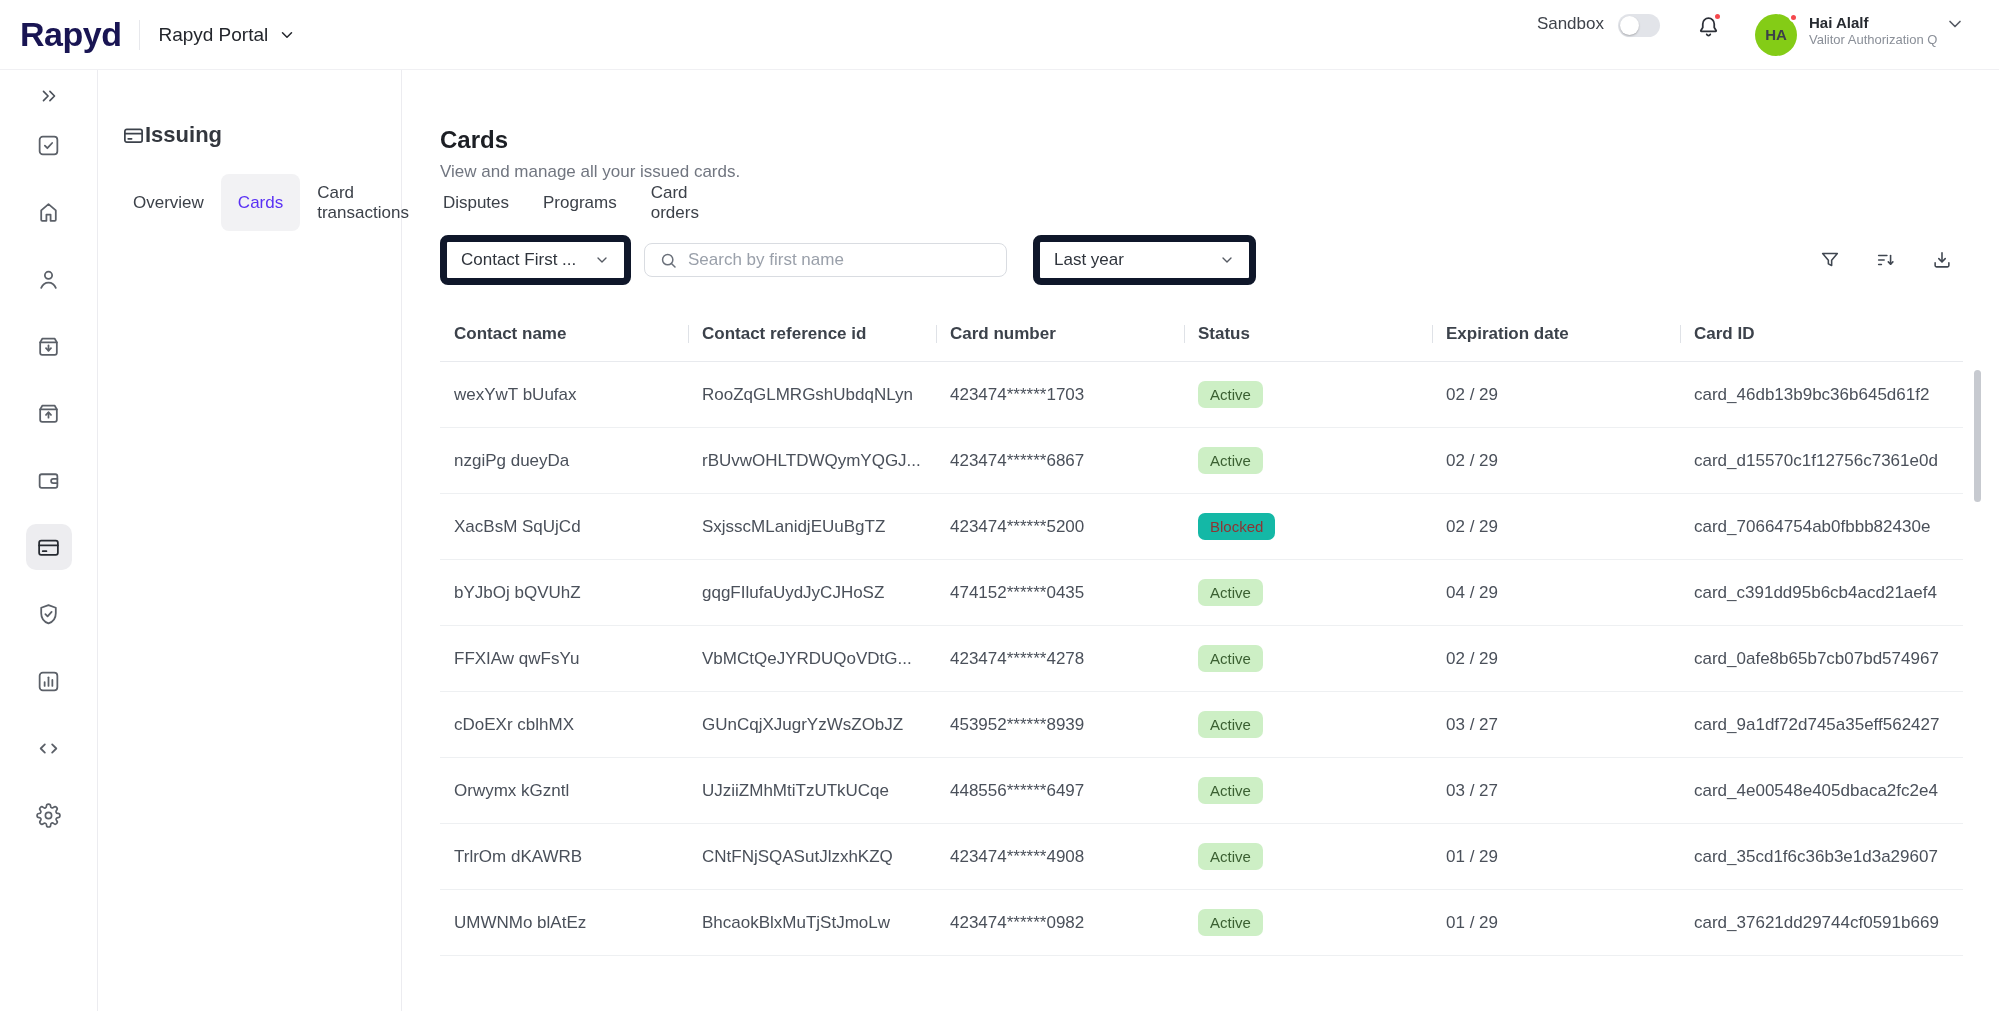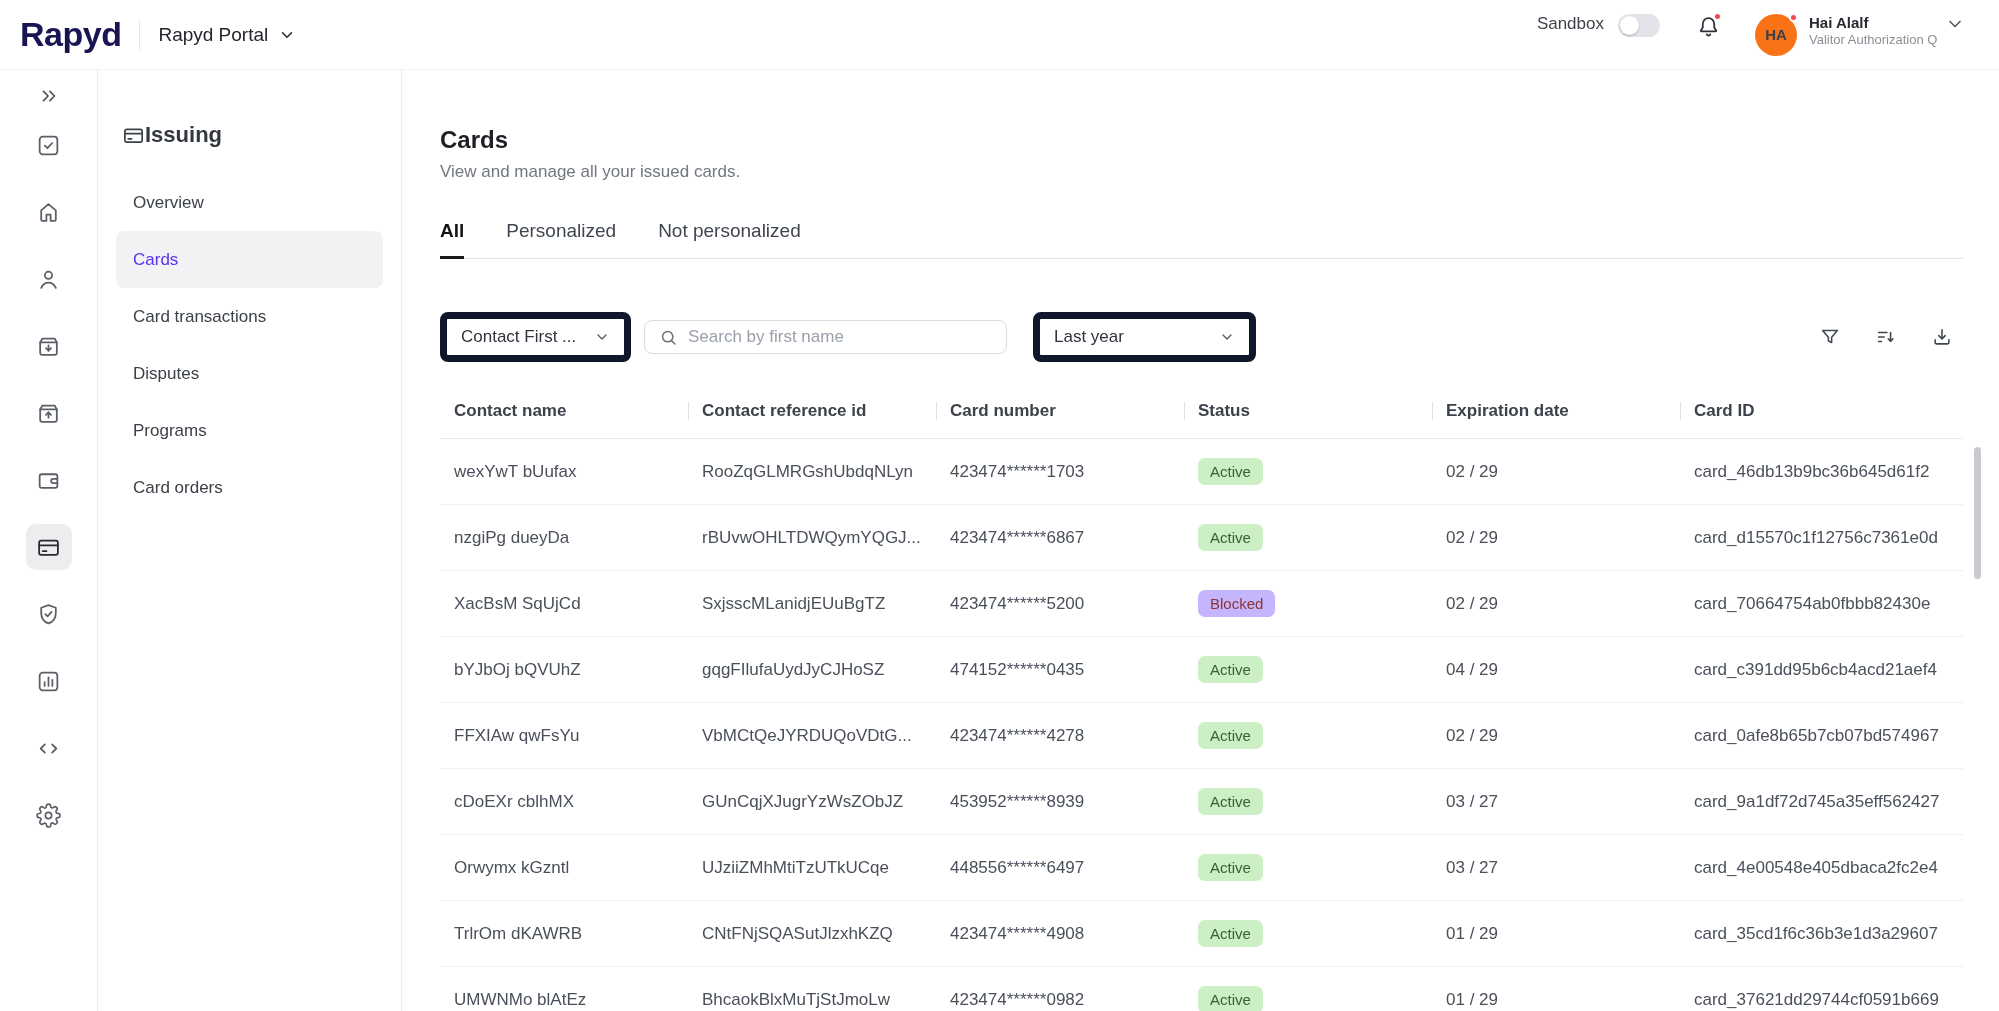--- a/index.html
+++ b/index.html
@@ -16,21 +16,21 @@
     font-family:inherit; font-size:19px; color:#23262c; cursor:pointer; }
   .header-right { display:flex; align-items:flex-start; }
   .sandbox-label { font-size:17px; color:#3f434b; margin-right:14px; }
   .toggle { width:42px; height:23px; border-radius:12px; background:#e2e4e9; position:relative; cursor:pointer; }
   .toggle-knob { position:absolute; left:2px; top:2px; width:19px; height:19px; border-radius:50%;
     background:#fff; box-shadow:0 1px 2px rgba(0,0,0,.25); }
   .bell-wrap { position:relative; margin-left:36px; color:#2c3038; cursor:pointer; }
   .dot { position:absolute; width:9px; height:9px; border-radius:50%; background:#f5484d; border:2px solid #fff; }
   .bell-dot { top:-2px; right:-1px; }
   .avatar-wrap { position:relative; margin-left:34px; }
-  .avatar { width:42px; height:42px; border-radius:50%; background:#f97316; color:#3c4049;
+  .avatar { width:42px; height:42px; border-radius:50%; background:#84cc16; color:#3c4049;
     font-size:15px; font-weight:700; display:flex; align-items:center; justify-content:center; cursor:pointer; }
   .avatar-dot { top:-1px; right:-1px; }
   .user-meta { margin-left:12px; display:flex; flex-direction:column; line-height:1.25; }
   .user-name { font-size:15px; font-weight:600; color:#272b31; }
   .user-org { font-size:13px; color:#8a8f98; white-space:nowrap; max-width:128px; overflow:hidden; }
   .hdr-caret { margin-left:8px; color:#555a63; cursor:pointer; }
 
   
   .app-body { display:flex; height:941px; }
 
@@ -41,21 +41,21 @@
     color:#4c525b; margin-bottom:8px; background:none; border:none; cursor:pointer; }
   .rail-btn { width:46px; height:46px; border-radius:10px; display:flex; align-items:center;
     justify-content:center; color:#5b6068; margin-bottom:21px; background:none; border:none; cursor:pointer; }
   .rail-btn.active { background:#ededf0; color:#262a31; }
 
   
   .sidebar { width:304px; border-right:1px solid #ececf0; flex-shrink:0; padding:52px 18px 0 18px; }
   .sidebar-title { display:flex; align-items:center; padding-left:6px;
     font-size:22px; font-weight:700; color:#33373e; }
   .sidebar-title svg { color:#3c424b; }
-  .menu { margin-top:26px; display:flex; flex-direction:column; }
+  .menu { margin-top:26px; display:flex; flex-direction:row; }
   .menu-item { height:57px; display:flex; align-items:center; padding:0 17px; border-radius:8px;
     font-size:17px; color:#3c4149; cursor:pointer; }
   .menu-item.active { background:#f2f2f4; color:#5a31f4; }
 
   
   .main { flex:1; padding:0 36px 0 38px; position:relative; min-width:0; }
   .page-title { font-size:24px; font-weight:700; color:#1c1f24; margin-top:56px; }
   .page-subtitle { font-size:17px; color:#717680; margin-top:8px; }
 
   .tabs { margin-top:38px; display:flex; gap:42px; border-bottom:1px solid #e2e4e8; }
@@ -82,21 +82,21 @@
   .table-wrap { margin-top:21px; position:relative; }
   .thead, .trow { display:grid; grid-template-columns:248px 248px 248px 248px 248px minmax(0,1fr); }
   .thead { height:56px; align-items:center; border-bottom:1px solid #e8eaee; }
   .thcell { font-size:17px; font-weight:600; color:#3c424b; padding:0 14px; position:relative; white-space:nowrap; }
   .thcell + .thcell::before { content:""; position:absolute; left:0; top:50%; transform:translateY(-50%);
     width:1px; height:18px; background:#dfe2e7; }
   .trow { height:66px; align-items:center; border-bottom:1px solid #eef0f2; cursor:pointer; }
   .tcell { font-size:17px; color:#4a505a; padding:0 14px; white-space:nowrap; overflow:hidden; }
   .badge { display:inline-block; padding:5px 12px; border-radius:7px; font-size:15px; }
   .badge-green { background:#cdefc5; color:#3a5f31; }
-  .badge-red { background:#c4b5fd; color:#8e3434; }
+  .badge-red { background:#14b8a6; color:#8e3434; }
   .scroll-thumb { position:absolute; right:-18px; top:64px; width:7px; height:132px;
     border-radius:4px; background:#c7cad0; }
 
   svg { display:block; }
 </style>
 </head>
 <body>
 
 <header class="header">
   <div class="header-left">
@@ -266,25 +266,20 @@
       <div class="menu-item">Disputes</div>
       <div class="menu-item">Programs</div>
       <div class="menu-item">Card orders</div>
     </div>
   </aside>
 
   <main class="main">
     <h1 class="page-title">Cards</h1>
     <p class="page-subtitle">View and manage all your issued cards.</p>
 
-    <div class="tabs">
-      <div class="tab active">All</div>
-      <div class="tab">Personalized</div>
-      <div class="tab">Not personalized</div>
-    </div>
 
     <div class="toolbar">
       <button class="select-btn select-field">
         <span class="sel-label">Contact First ...</span>
         <span>
           <svg width="16" height="16" viewBox="0 0 24 24" fill="none" stroke="#555a63" stroke-width="2" stroke-linecap="round" stroke-linejoin="round">
               <path d="M6 9l6 6 6-6"></path>
             </svg>
         </span>
       </button>

